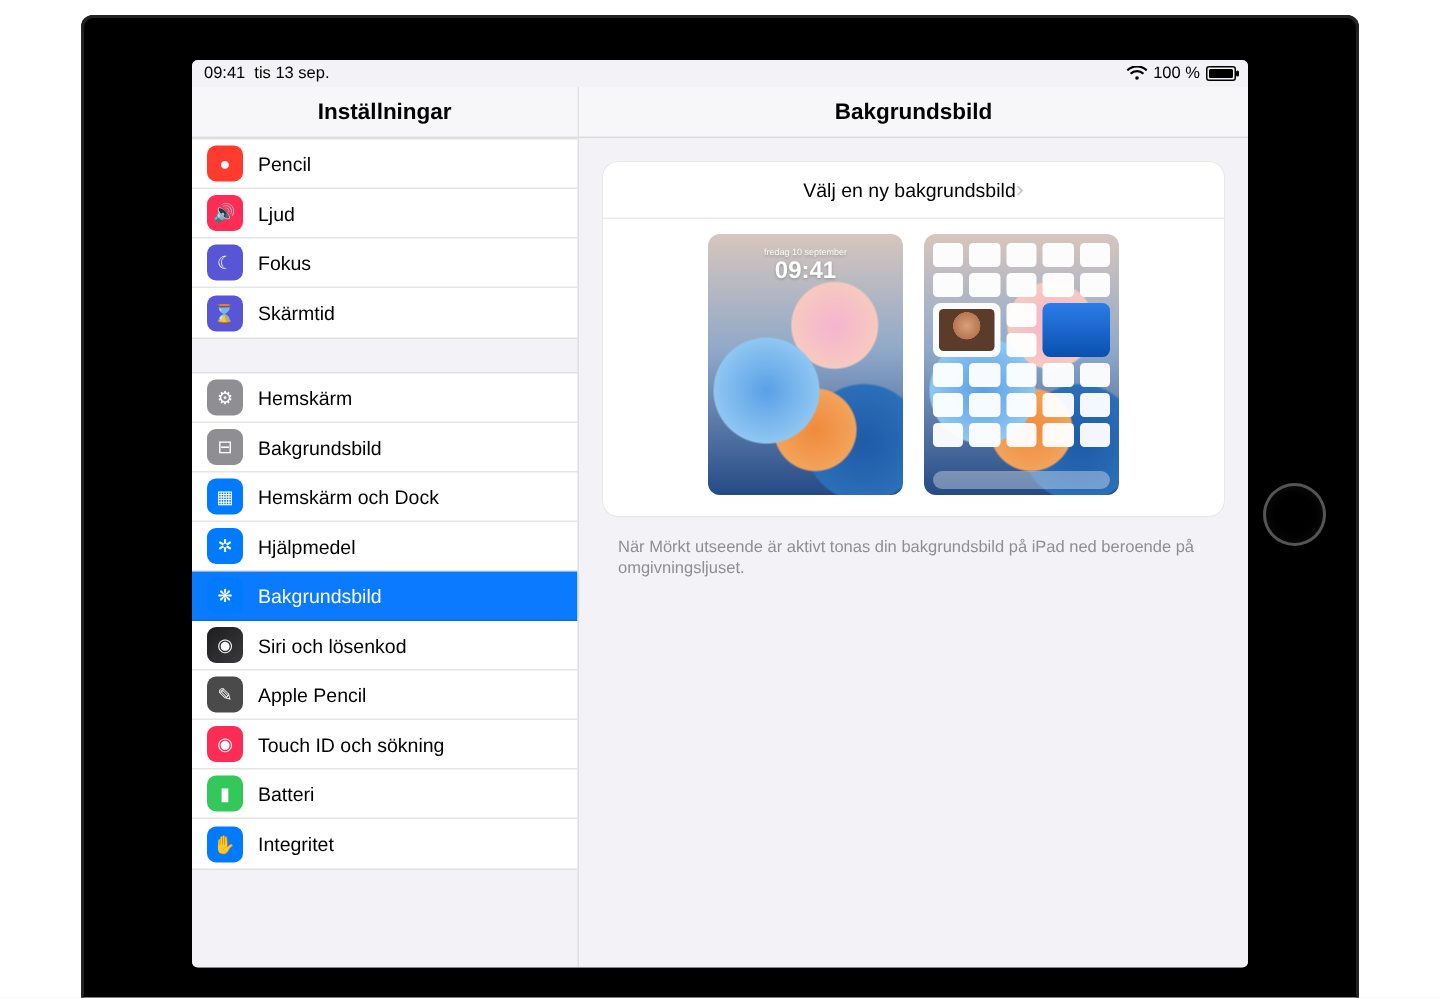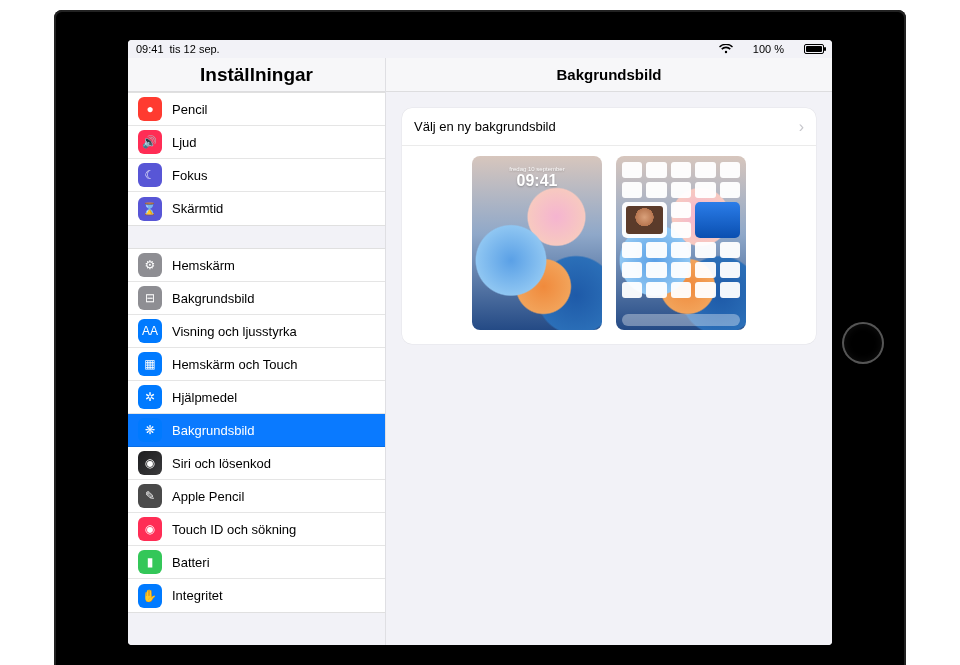--- a/index.html
+++ b/index.html
@@ -18,35 +18,35 @@
   .screen {
     position: absolute; left: 74px; right: 74px; top: 30px; bottom: 30px; background: #f2f2f7;
     border-radius: 4px; overflow: hidden; display: flex; flex-direction: column;
   }
 
   .status-bar {
     height: 18px; display: flex; align-items: center; justify-content: space-between;
     font-size: 11px; color: #000; padding: 0 8px; background: #f2f2f7;
   }
   .status-left { display: flex; gap: 6px; }
-  .status-right { display: flex; gap: 20px; align-items: center; }
+  .status-right { display: flex; gap: 4px; align-items: center; }
   .battery { width: 20px; height: 10px; border: 1px solid #000; border-radius: 2px; position: relative; }
   .battery::after { content: ""; position: absolute; right: -3px; top: 2px; width: 2px; height: 4px; background: #000; border-radius: 1px; }
   .battery .fill { position: absolute; left: 1px; top: 1px; bottom: 1px; right: 1px; background: #000; border-radius: 1px; }
   .wifi-icon svg { display: block; }
 
   .columns { flex: 1; display: flex; overflow: hidden; }
 
   .sidebar {
     width: 258px; background: #f2f2f7; border-right: 1px solid rgba(0,0,0,0.08);
     display: flex; flex-direction: column;
   }
   .sidebar-header {
     height: 34px; display: flex; align-items: center; justify-content: center;
-    font-weight: 600; font-size: 19px; border-bottom: 1px solid rgba(0,0,0,0.1);
+    font-weight: 600; font-size: 15px; border-bottom: 1px solid rgba(0,0,0,0.1);
     background: #f7f7f9;
   }
   .sidebar-scroll { flex: 1; overflow-y: auto; }
   .group { background: #fff; border-top: 1px solid rgba(0,0,0,0.12); border-bottom: 1px solid rgba(0,0,0,0.12); margin-bottom: 22px; }
   .group:first-child { margin-top: 0; }
   .row {
     display: flex; align-items: center; min-height: 33px; padding: 3px 12px 3px 10px;
     border-bottom: 1px solid rgba(0,0,0,0.1); font-size: 13px; color: #000; cursor: default;
   }
   .row:last-child { border-bottom: none; }
@@ -73,21 +73,21 @@
     font-weight: 600; font-size: 15px; border-bottom: 1px solid rgba(0,0,0,0.1);
     background: #f7f7f9;
   }
   .detail-body { padding: 16px; }
 
   .card {
     background: #fff; border-radius: 10px; overflow: hidden; margin-bottom: 10px;
     box-shadow: 0 0 0 0.5px rgba(0,0,0,0.06);
   }
   .card-row {
-    display: flex; align-items: center; justify-content: space-between;
+    display: flex; align-items: center; justify-content: center;
     min-height: 38px; padding: 8px 12px; font-size: 13px; border-bottom: 1px solid rgba(0,0,0,0.08);
   }
   .card-row:last-child { border-bottom: none; }
   .chevron { color: #c7c7cc; font-size: 16px; }
 
   .previews { display: flex; justify-content: center; gap: 14px; padding: 10px 0 14px; }
   .wp {
     width: 130px; height: 174px; border-radius: 8px; position: relative; overflow: hidden;
     background: radial-gradient(circle at 30% 60%, #5aa0e6 0%, #8fc6f2 25%, transparent 26%),
                 radial-gradient(circle at 65% 35%, #f5b4d0 0%, #f7c9c0 20%, transparent 21%),
@@ -120,21 +120,21 @@
 </head>
 <body>
 
 <div class="device">
   <div class="home-button"></div>
   <div class="screen">
 
     <div class="status-bar">
       <div class="status-left">
         <span>09:41</span>
-        <span>tis 12 sep.</span>
+        <span>tis 13 sep.</span>
       </div>
       <div class="status-right">
         <span class="wifi-icon">
           <svg width="14" height="10" viewBox="0 0 14 10">
               <path d="M7 9.2a1.2 1.2 0 100-2.4 1.2 1.2 0 000 2.4zM3.3 5.7a5.2 5.2 0 017.4 0l1.1-1.1a6.8 6.8 0 00-9.6 0l1.1 1.1zM1 3.5a8.5 8.5 0 0112 0l1-1.1a10 10 0 00-14 0l1 1.1z" fill="#000"></path>
             </svg>
         </span>
         <span>100 %</span>
         <span class="battery">
             <span class="fill"></span>
@@ -180,29 +180,23 @@
                 <span>Hemskärm</span>
               </div>
               <div class="row">
                 <span class="icon ic-gray">
                   <span class="glyph">⊟</span>
                 </span>
                 <span>Bakgrundsbild</span>
               </div>
               <div class="row">
                 <span class="icon ic-blue">
-                  <span class="glyph">AA</span>
-                </span>
-                <span>Visning och ljusstyrka</span>
-              </div>
-              <div class="row">
-                <span class="icon ic-blue">
                   <span class="glyph">▦</span>
                 </span>
-                <span>Hemskärm och Touch</span>
+                <span>Hemskärm och Dock</span>
               </div>
               <div class="row">
                 <span class="icon ic-blue">
                   <span class="glyph">✲</span>
                 </span>
                 <span>Hjälpmedel</span>
               </div>
               <div class="row selected">
                 <span class="icon ic-blue">
                   <span class="glyph">❋</span>
@@ -288,19 +282,20 @@
                   <span></span>
                     <span></span>
                     <span></span>
                     <span></span>
                     <span></span>
                 </div>
               </div>
             </div>
           </div>
 
+          <div class="footer-note">När Mörkt utseende är aktivt tonas din bakgrundsbild på iPad ned beroende på omgivningsljuset.</div>
 
         </div>
       </main>
     </div>
 
   </div>
 </div>
 
 </body></html>

